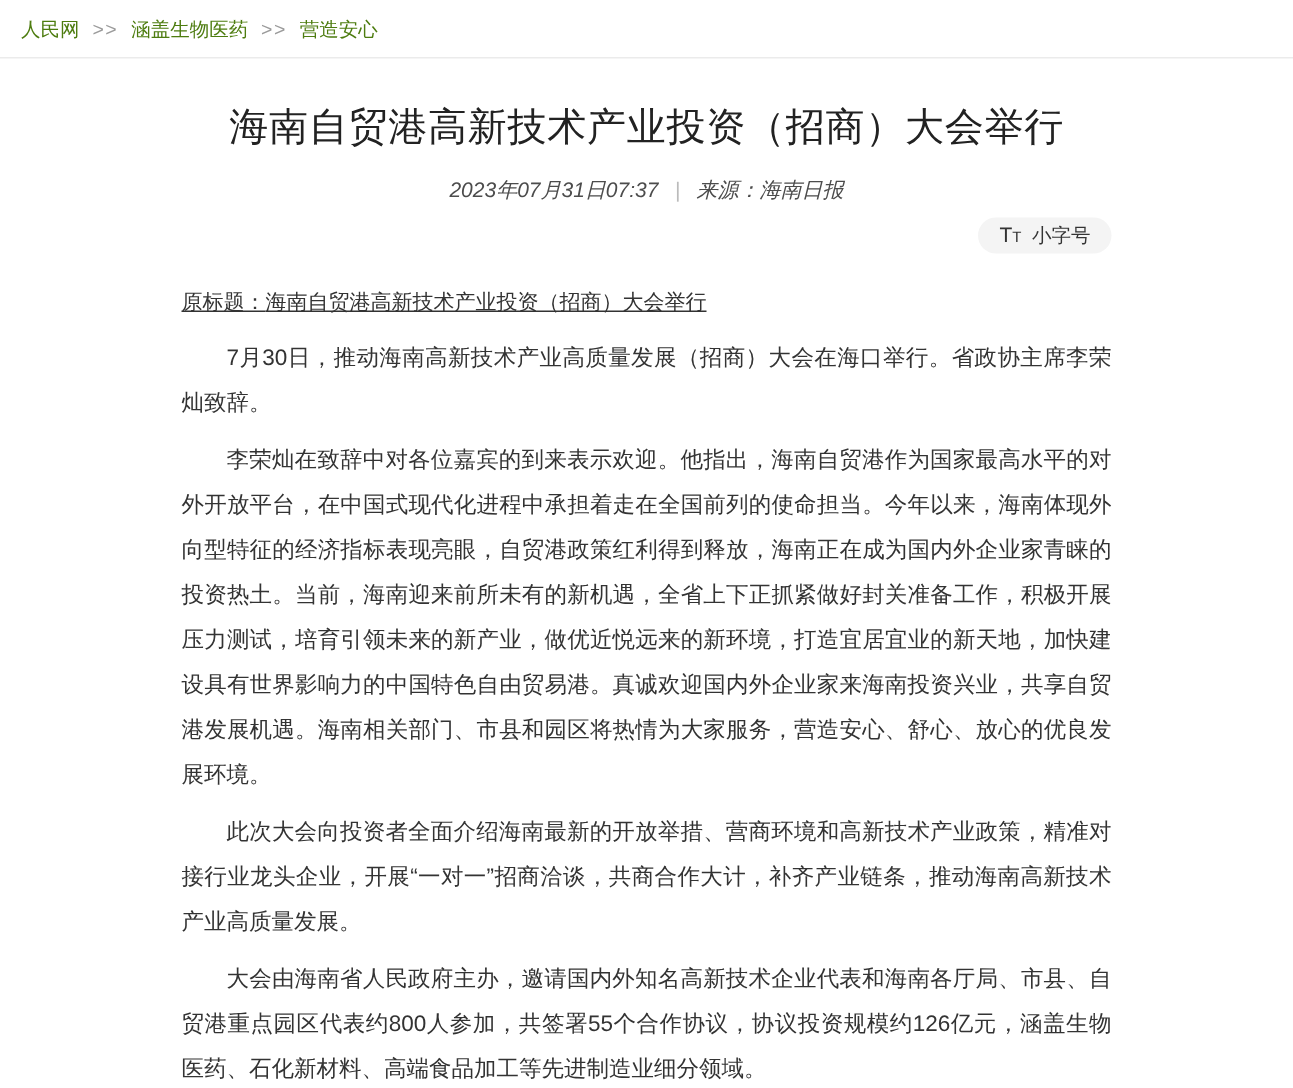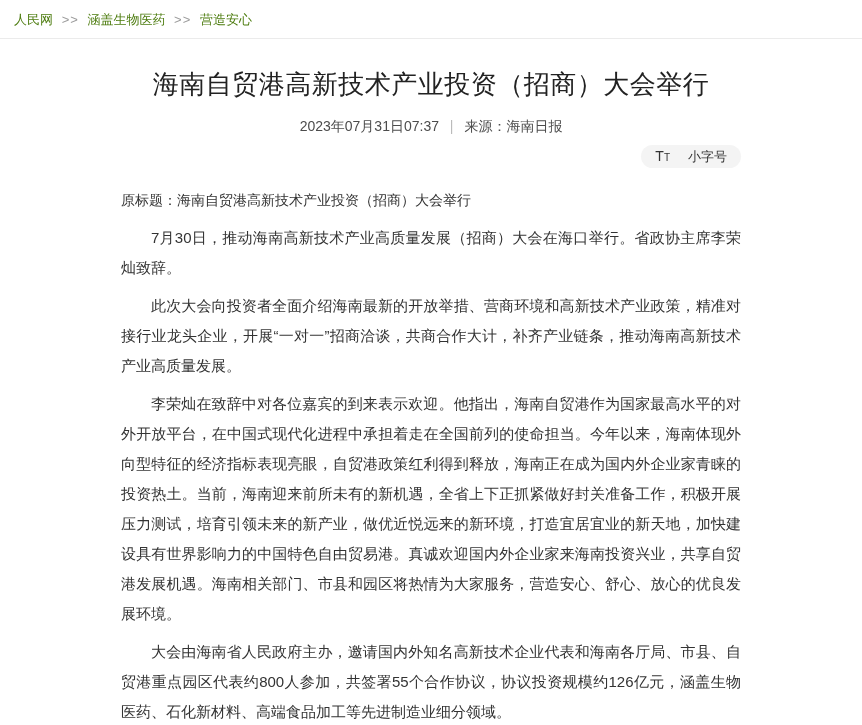--- a/index.html
+++ b/index.html
@@ -32,46 +32,48 @@
     margin-top: 13px;
     text-align: center;
     color: #999999;
     font-size: 14px;
   }
   .meta {
     margin-top: 17px;
     text-align: center;
     color: #4c4c4c;
     font-size: 14px;
+    font-style: italic;
   }
   .meta .meta-sep { color: #bbbbbb; margin: 0 7px; }
   .meta a { color: #4c4c4c; text-decoration: none; cursor: pointer; }
   .toolbar { margin-top: 9px; display: flex; justify-content: flex-end; }
   .font-size-btn {
     display: inline-flex;
     align-items: baseline;
-    gap: 18px;
+    gap: 7px;
     background: #f4f4f4;
     border: none;
     border-radius: 12px;
     padding: 4px 14px 5px 14px;
     font-size: 13px;
     color: #333333;
     cursor: pointer;
     font-family: inherit;
     line-height: 1;
   }
   .fs-icon { letter-spacing: 0; color: #333333; }
   .fs-icon .t-big { font-size: 14px; }
   .fs-icon .t-small { font-size: 10px; }
   .original-title {
     margin: 21px 0 12px 0;
     font-size: 14px;
     color: #333333;
     line-height: 1.6;
+    text-decoration: underline;
   }
   .body { margin-top: 2px; }
   .body .para {
     font-size: 15px;
     color: #333333;
     line-height: 30px;
     text-indent: 2em;
     margin: 8px 0 0 0;
     text-align: justify;
   }
@@ -106,20 +108,20 @@
       <button class="font-size-btn">
         <span class="fs-icon"><span class="t-big">T</span><span class="t-small">T</span></span>
         <span class="fs-label">小字号</span>
       </button>
     </div>
 
     <p class="original-title"><span>原标题：</span><span>海南自贸港高新技术产业投资（招商）大会举行</span></p>
 
     <div class="body">
         <p class="para">7月30日，推动海南高新技术产业高质量发展（招商）大会在海口举行。省政协主席李荣灿致辞。</p>
+        <p class="para">李荣灿在致辞中对各位嘉宾的到来表示欢迎。他指出，海南自贸港作为国家最高水平的对外开放平台，在中国式现代化进程中承担着走在全国前列的使命担当。今年以来，海南体现外向型特征的经济指标表现亮眼，自贸港政策红利得到释放，海南正在成为国内外企业家青睐的投资热土。当前，海南迎来前所未有的新机遇，全省上下正抓紧做好封关准备工作，积极开展压力测试，培育引领未来的新产业，做优近悦远来的新环境，打造宜居宜业的新天地，加快建设具有世界影响力的中国特色自由贸易港。真诚欢迎国内外企业家来海南投资兴业，共享自贸港发展机遇。海南相关部门、市县和园区将热情为大家服务，营造安心、舒心、放心的优良发展环境。</p>
         <p class="para">此次大会向投资者全面介绍海南最新的开放举措、营商环境和高新技术产业政策，精准对接行业龙头企业，开展“一对一”招商洽谈，共商合作大计，补齐产业链条，推动海南高新技术产业高质量发展。</p>
-        <p class="para">李荣灿在致辞中对各位嘉宾的到来表示欢迎。他指出，海南自贸港作为国家最高水平的对外开放平台，在中国式现代化进程中承担着走在全国前列的使命担当。今年以来，海南体现外向型特征的经济指标表现亮眼，自贸港政策红利得到释放，海南正在成为国内外企业家青睐的投资热土。当前，海南迎来前所未有的新机遇，全省上下正抓紧做好封关准备工作，积极开展压力测试，培育引领未来的新产业，做优近悦远来的新环境，打造宜居宜业的新天地，加快建设具有世界影响力的中国特色自由贸易港。真诚欢迎国内外企业家来海南投资兴业，共享自贸港发展机遇。海南相关部门、市县和园区将热情为大家服务，营造安心、舒心、放心的优良发展环境。</p>
         <p class="para">大会由海南省人民政府主办，邀请国内外知名高新技术企业代表和海南各厅局、市县、自贸港重点园区代表约800人参加，共签署55个合作协议，协议投资规模约126亿元，涵盖生物医药、石化新材料、高端食品加工等先进制造业细分领域。</p>
       </div>
 
   </main>
 
 </div>
 
 </body></html>

